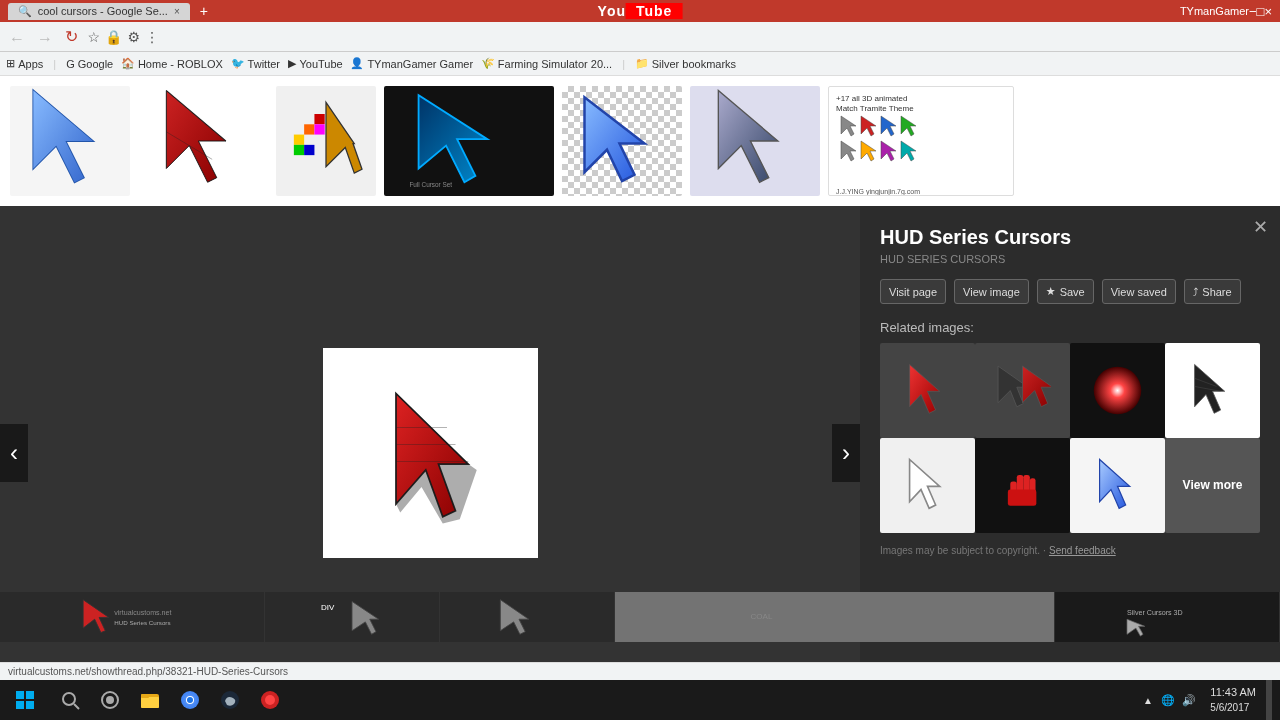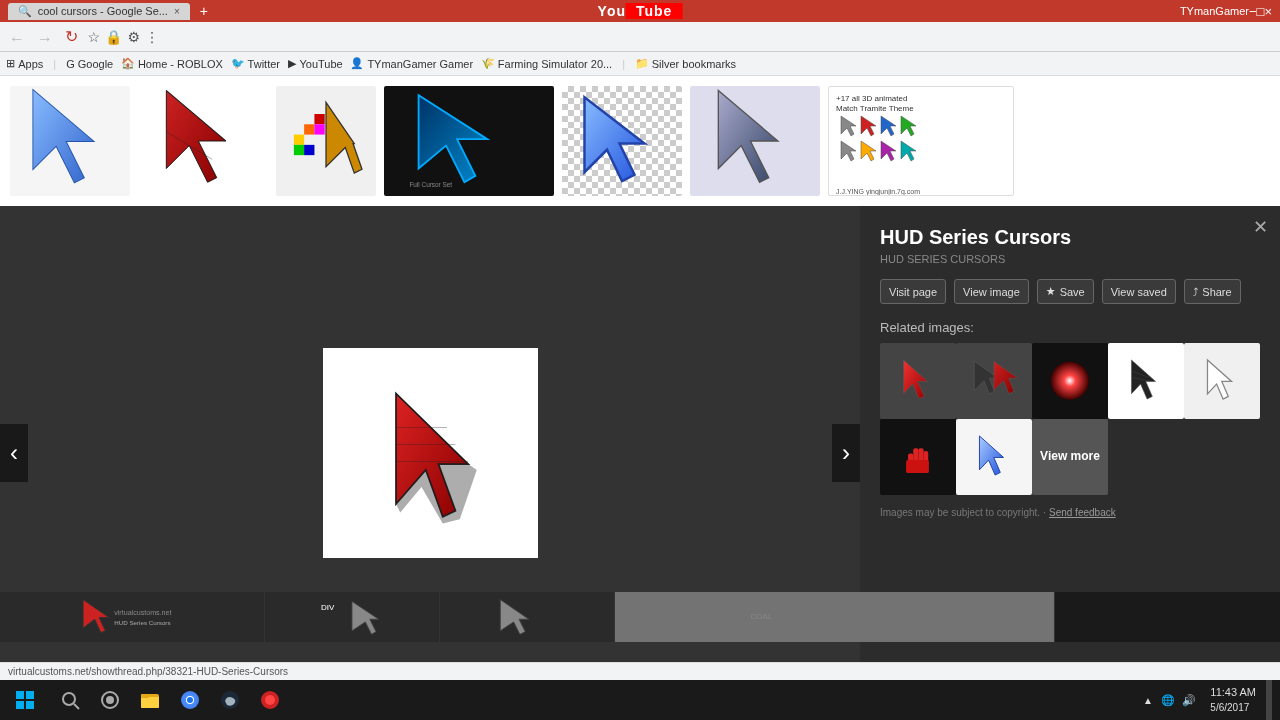--- a/index.html
+++ b/index.html
@@ -188,21 +188,21 @@
     }
 
     #related-label {
       font-size: 13px;
       color: #bbb;
       margin-bottom: 8px;
     }
 
     #related-grid {
       display: grid;
-      grid-template-columns: repeat(5, 1fr);
+      grid-template-columns: repeat(4, 1fr);
       gap: 0;
     }
 
     .related-thumb {
       background: #444;
       aspect-ratio: 1;
       display: flex; align-items: center; justify-content: center;
       cursor: pointer;
       position: relative;
       overflow: hidden;
@@ -606,20 +606,26 @@
     <div class="bottom-thumb" style="width:175px;">
       <svg viewBox="0 0 80 45" width="80" height="40">
         <polygon points="10,3 10,38 25,28 32,42 38,39 31,25 42,25" fill="#888" stroke="#444" stroke-width="1"></polygon>
       </svg>
     </div>
     <div class="bottom-thumb" style="width:440px; background:#737373;">
       <svg viewBox="0 0 200 45" width="200" height="40">
         <text x="5" y="25" fill="#888" font-size="9">COAL</text>
       </svg>
     </div>
+    <div class="bottom-thumb" style="width:225px; background:#1a1a1a;">
+      <svg viewBox="0 0 100 45" width="100" height="40">
+        <text x="5" y="20" fill="#aaa" font-size="8">Silver Cursors 3D</text>
+        <polygon points="5,25 5,42 15,35 20,44 23,42 18,33 25,33" fill="#aaa" stroke="#666" stroke-width="0.8"></polygon>
+      </svg>
+    </div>
   </div>
 </div>
 
 <div id="statusbar">
   <span>virtualcustoms.net/showthread.php/38321-HUD-Series-Cursors</span>
 </div>
 
 <div id="taskbar">
   <div class="left">
     <button class="start-btn">

